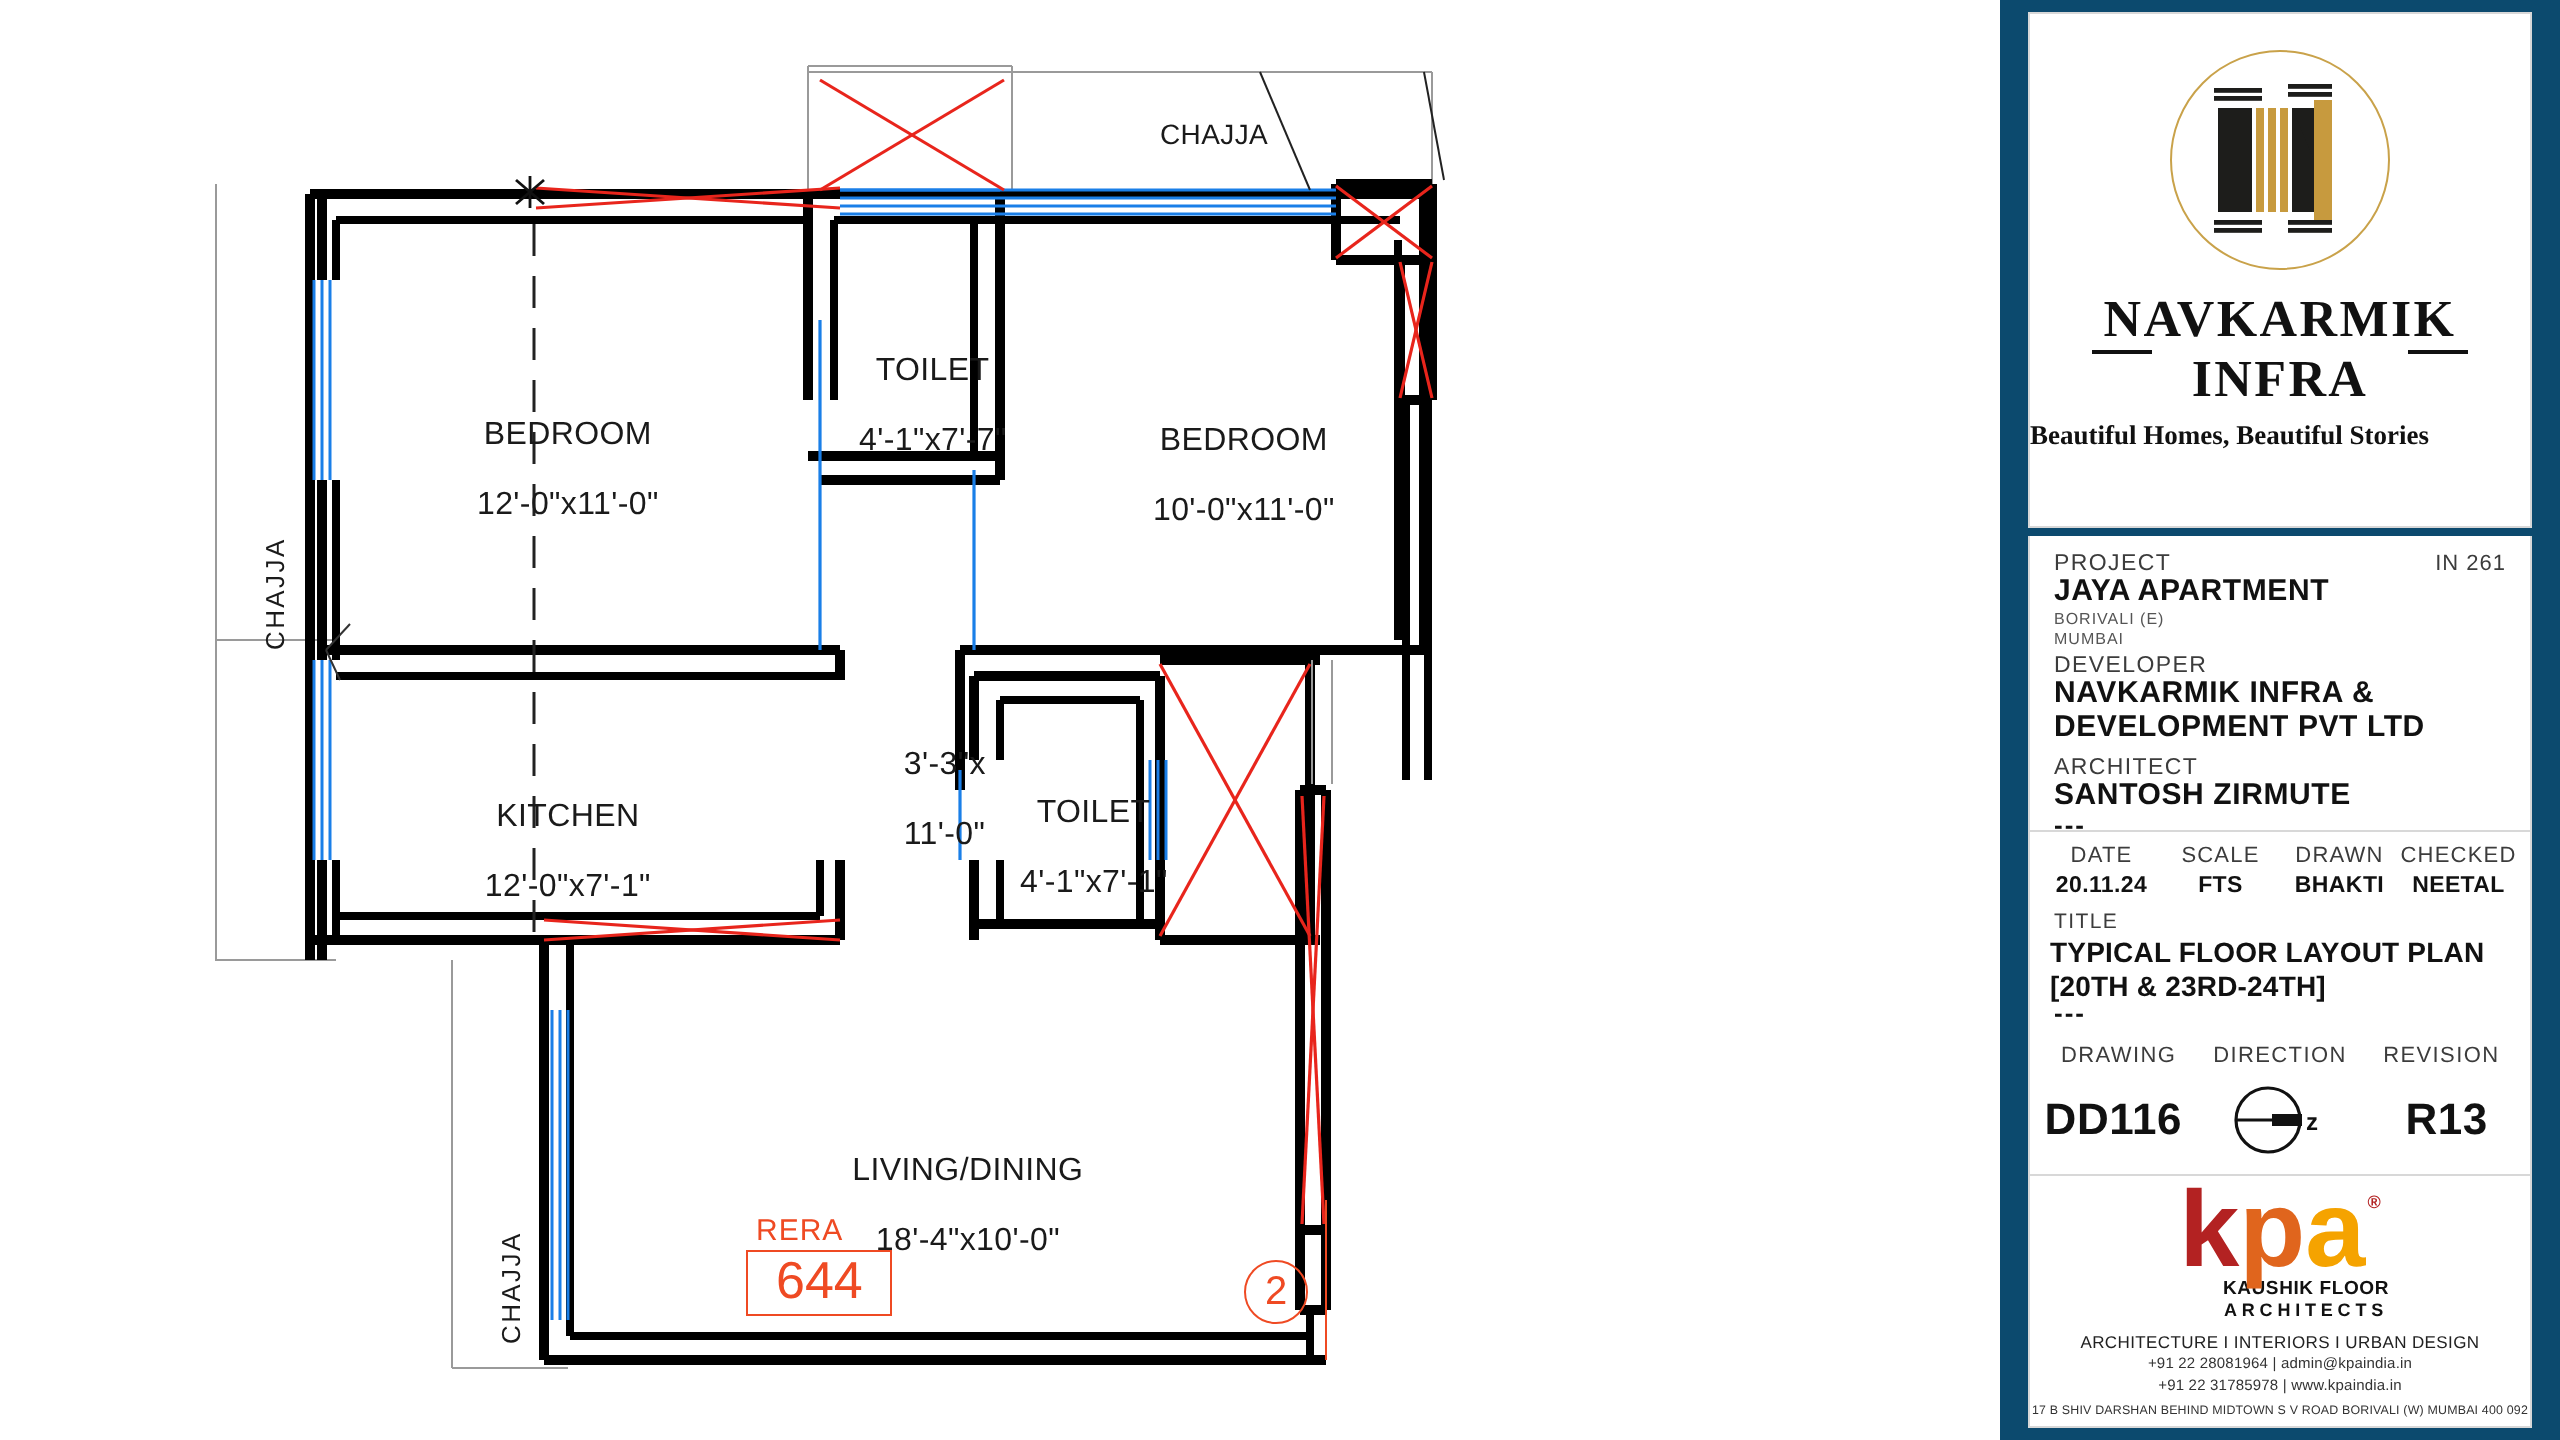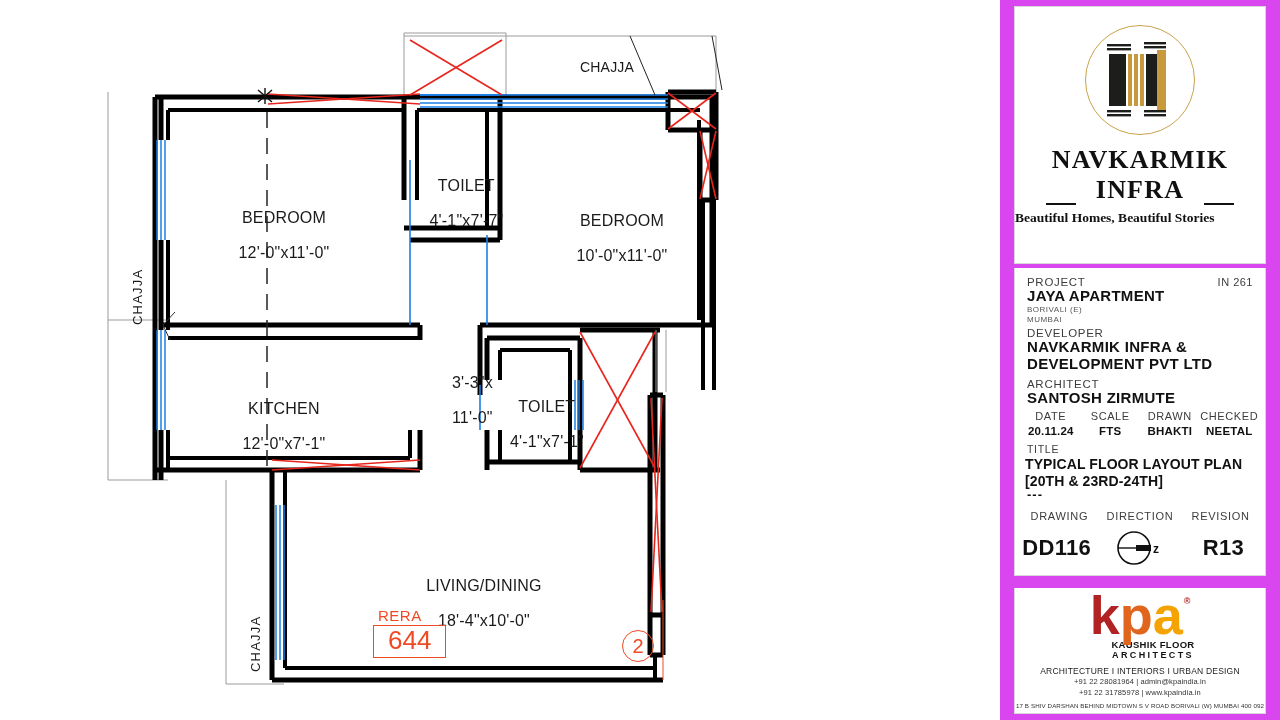--- a/index.html
+++ b/index.html
@@ -86,33 +86,33 @@
     display: flex;
     align-items: center;
     justify-content: center;
   }
 
   
   #title-block {
     position: absolute;
     right: 0; top: 0;
     width: 280px; height: 720px;
-    background: #d946ef;
+    background: #0c4a6e;
   }
   .tb-card {
     position: absolute;
     left: 14px;
     width: 252px;
     background: #fff;
     border: 1px solid #d8d8d8;
     box-sizing: border-box;
   }
   #tb-logo  { top: 6px;   height: 258px; }
   #tb-info  { top: 268px; height: 148px; border-top: none; }
-  #tb-meta  { top: 404px; height: 172px; border-top: none; }
+  #tb-meta  { top: 416px; height: 172px; border-top: none; }
   #tb-kpa   { top: 588px; height: 126px; border-top: none; }
 
   
   #logo-mark {
     margin: 18px auto 0 auto;
     width: 108px; height: 108px;
     border: 1.3px solid #c9a24a;
     border-radius: 50%;
     position: relative;
   }
@@ -123,21 +123,21 @@
     text-align: center;
     font-family: "Liberation Serif", serif;
     font-weight: bold;
     font-size: 26px;
     letter-spacing: 1.2px;
     color: #111;
     line-height: 1.02;
   }
   #brand-name2-row {
     display: flex;
-    align-items: flex-end;
+    align-items: flex-start;
     justify-content: center;
     gap: 20px;
     margin-top: 1px;
   }
   #brand-name2-row .rule { height: 2px; background: #111; width: 30px; }
   #brand-name2 {
     font-family: "Liberation Serif", serif;
     font-weight: bold;
     font-size: 26px;
     letter-spacing: 1.2px;

